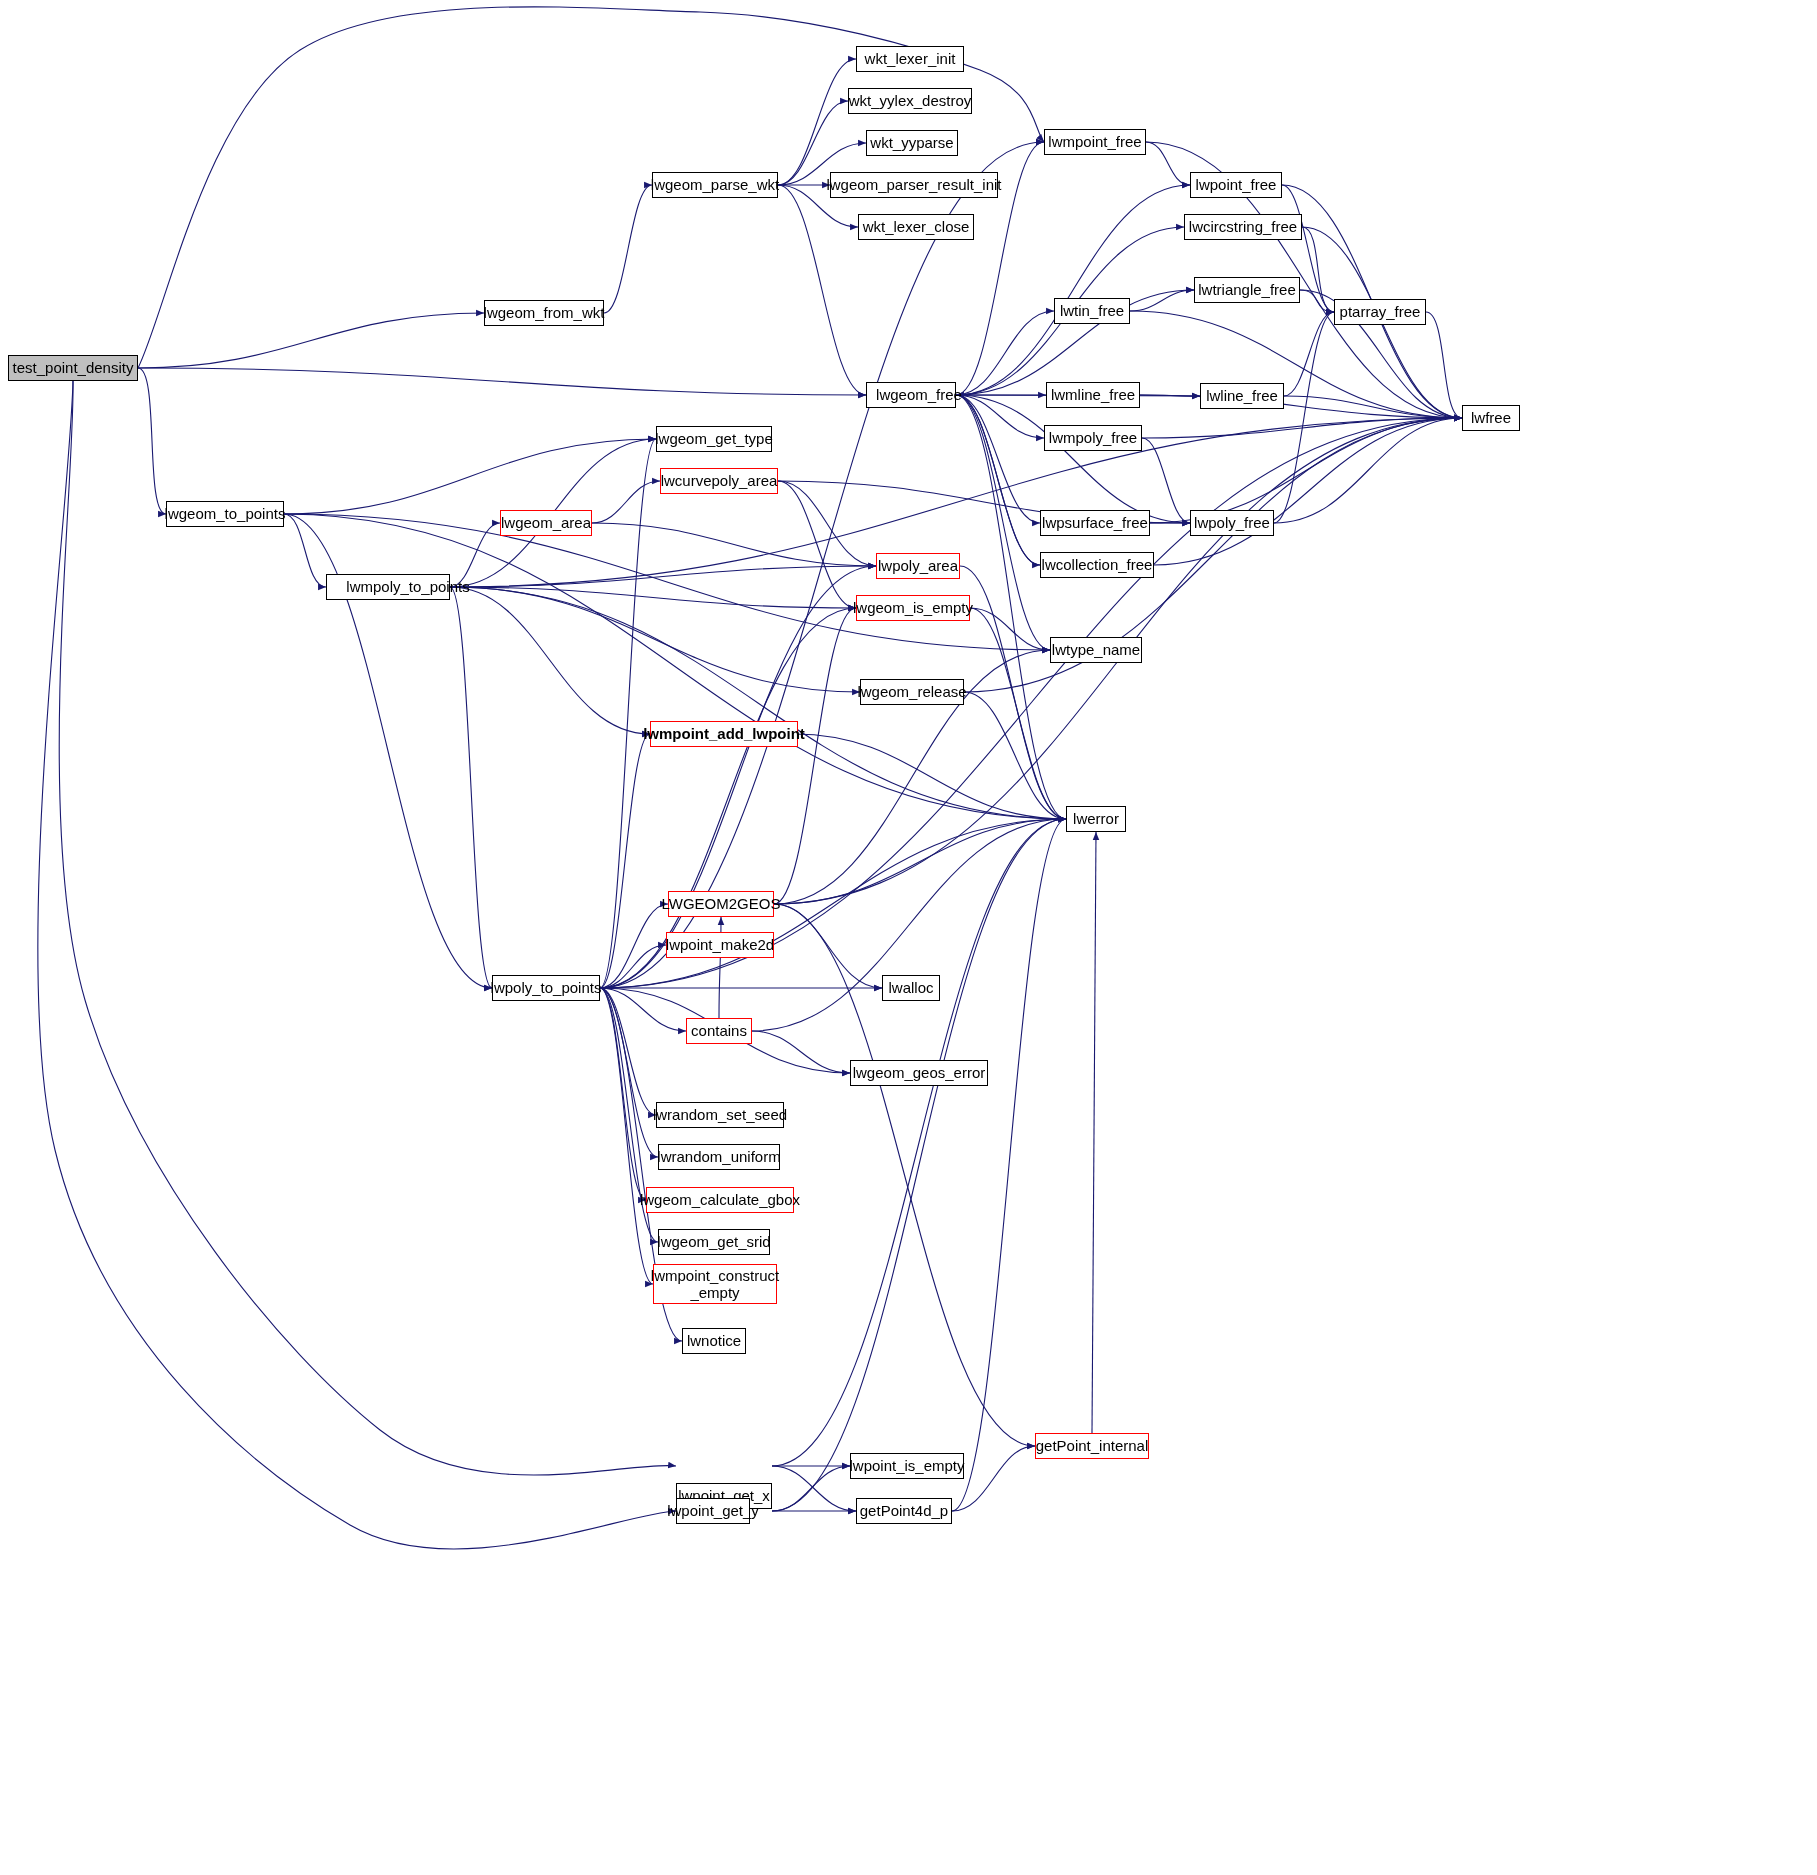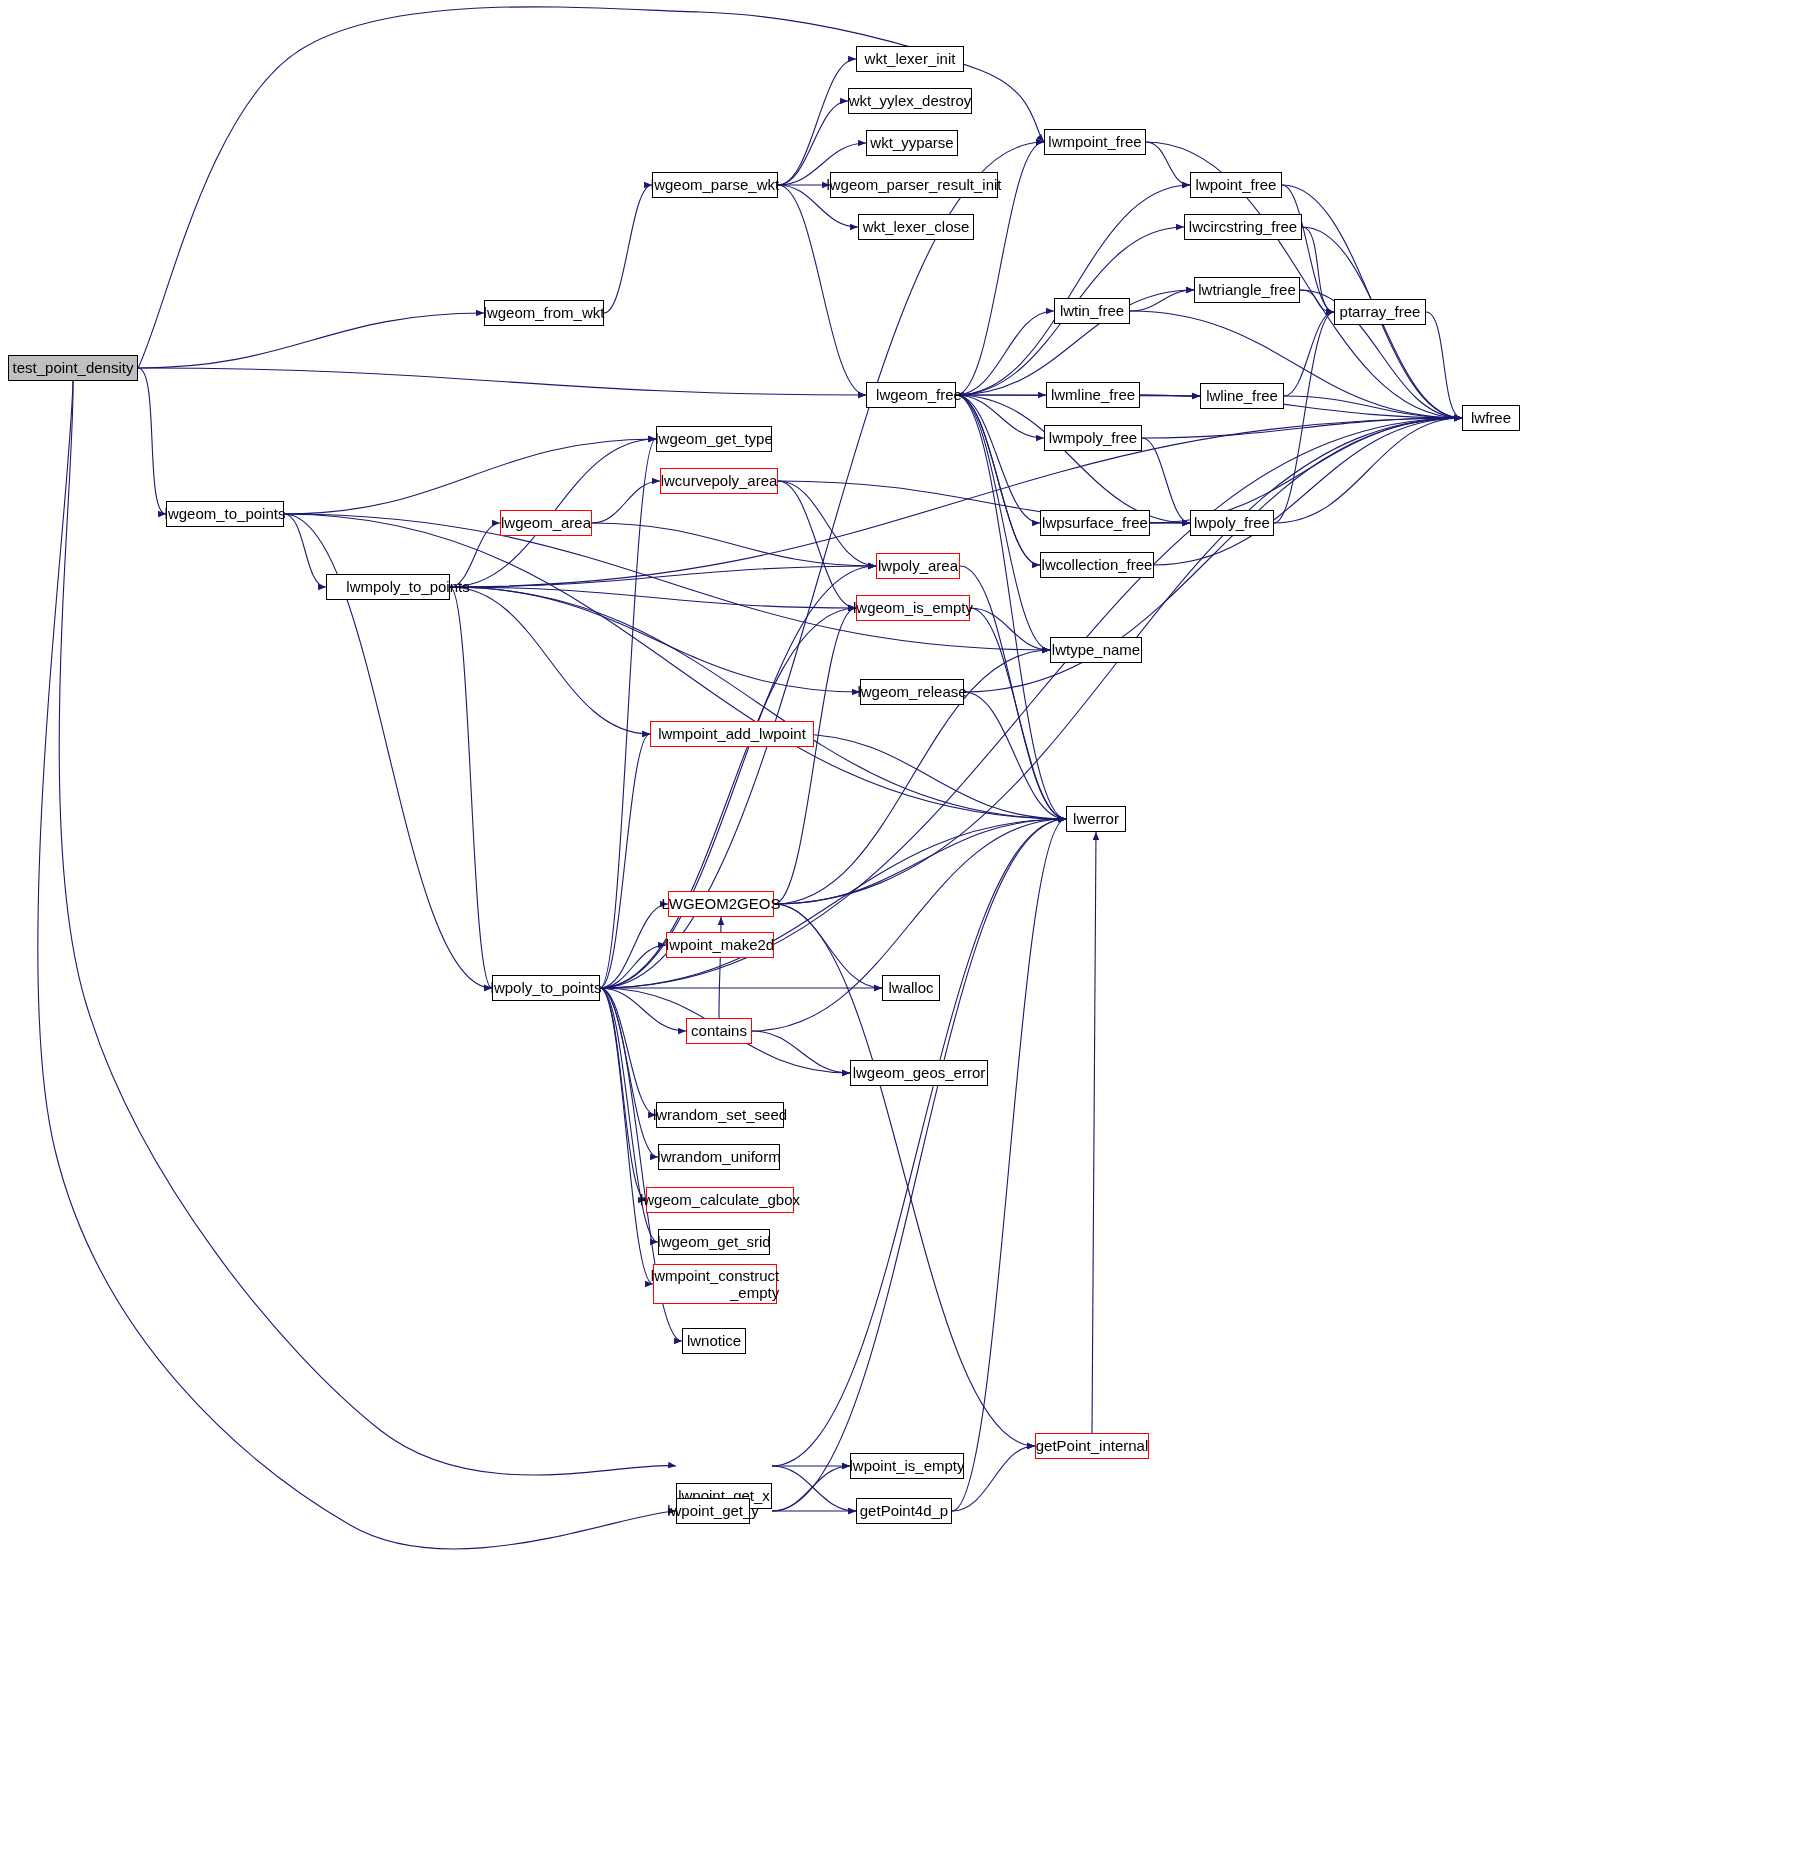--- a/index.html
+++ b/index.html
@@ -18,21 +18,21 @@
     align-items:center;
     justify-content:center;
     text-align:center;
     font-size:15px;
     line-height:1.15;
     color:#000000;
     white-space:pre-line;
     cursor:pointer;
     z-index:2;
   }
-  .node.truncated { border-color:#ff0000;text-align:right; }
+  .node.truncated { border-color:#ff0000; }
   .node.root { background:#bfbfbf; }
   svg.edges { position:absolute; left:0; top:0; z-index:1; }
   svg.edges path.edge { fill:none; stroke-width:1.1; }
 </style>
 </head>
 <body>
 
 <div id="canvas" style="width: 1817px; height: 1875px; background: rgb(255, 255, 255);">
     <svg width="1817" height="1875" class="edges">
       <defs>
@@ -175,21 +175,21 @@
     <div class="node truncated" title="lwgeom_area" style="left: 500px; top: 510px; width: 92px; height: 26px;">lwgeom_area</div>
     <div class="node" title="lwpsurface_free" style="left: 1040px; top: 510px; width: 110px; height: 26px;">lwpsurface_free</div>
     <div class="node" title="lwpoly_free" style="left: 1190px; top: 510px; width: 84px; height: 26px;">lwpoly_free</div>
     <div class="node" title="lwgeom_to_points" style="left: 166px; top: 501px; width: 118px; height: 26px;">lwgeom_to_points</div>
     <div class="node" title="lwcollection_free" style="left: 1040px; top: 552px; width: 114px; height: 26px;">lwcollection_free</div>
     <div class="node truncated" title="lwpoly_area" style="left: 876px; top: 553px; width: 84px; height: 26px;">lwpoly_area</div>
     <div class="node" title="lwmpoly_to_points" style="left: 326px; top: 574px; width: 124px; height: 26px; padding-left: 40px;">lwmpoly_to_points</div>
     <div class="node truncated" title="lwgeom_is_empty" style="left: 856px; top: 595px; width: 114px; height: 26px;">lwgeom_is_empty</div>
     <div class="node" title="lwtype_name" style="left: 1050px; top: 637px; width: 92px; height: 26px;">lwtype_name</div>
     <div class="node" title="lwgeom_release" style="left: 860px; top: 679px; width: 104px; height: 26px;">lwgeom_release</div>
-    <div class="node truncated" title="lwmpoint_add_lwpoint" style="left: 650px; top: 721px; width: 164px; height: 26px;">lwmpoint_add_lwpoint</div>
+    <div class="node truncated" title="lwmpoint_add_lwpoint" style="left: 650px; top: 721px; width: 148px; height: 26px; font-weight: bold;">lwmpoint_add_lwpoint</div>
     <div class="node" title="lwerror" style="left: 1066px; top: 806px; width: 60px; height: 26px;">lwerror</div>
     <div class="node truncated" title="LWGEOM2GEOS" style="left: 668px; top: 891px; width: 106px; height: 26px;">LWGEOM2GEOS</div>
     <div class="node truncated" title="lwpoint_make2d" style="left: 666px; top: 932px; width: 108px; height: 26px;">lwpoint_make2d</div>
     <div class="node" title="lwpoly_to_points" style="left: 492px; top: 975px; width: 108px; height: 26px;">lwpoly_to_points</div>
     <div class="node" title="lwalloc" style="left: 882px; top: 975px; width: 58px; height: 26px;">lwalloc</div>
     <div class="node truncated" title="contains" style="left: 686px; top: 1018px; width: 66px; height: 26px;">contains</div>
     <div class="node" title="lwgeom_geos_error" style="left: 850px; top: 1060px; width: 138px; height: 26px;">lwgeom_geos_error</div>
     <div class="node" title="lwrandom_set_seed" style="left: 656px; top: 1102px; width: 128px; height: 26px;">lwrandom_set_seed</div>
     <div class="node" title="lwrandom_uniform" style="left: 658px; top: 1144px; width: 122px; height: 26px;">lwrandom_uniform</div>
     <div class="node truncated" title="lwgeom_calculate_gbox" style="left: 646px; top: 1187px; width: 148px; height: 26px;">lwgeom_calculate_gbox</div>

